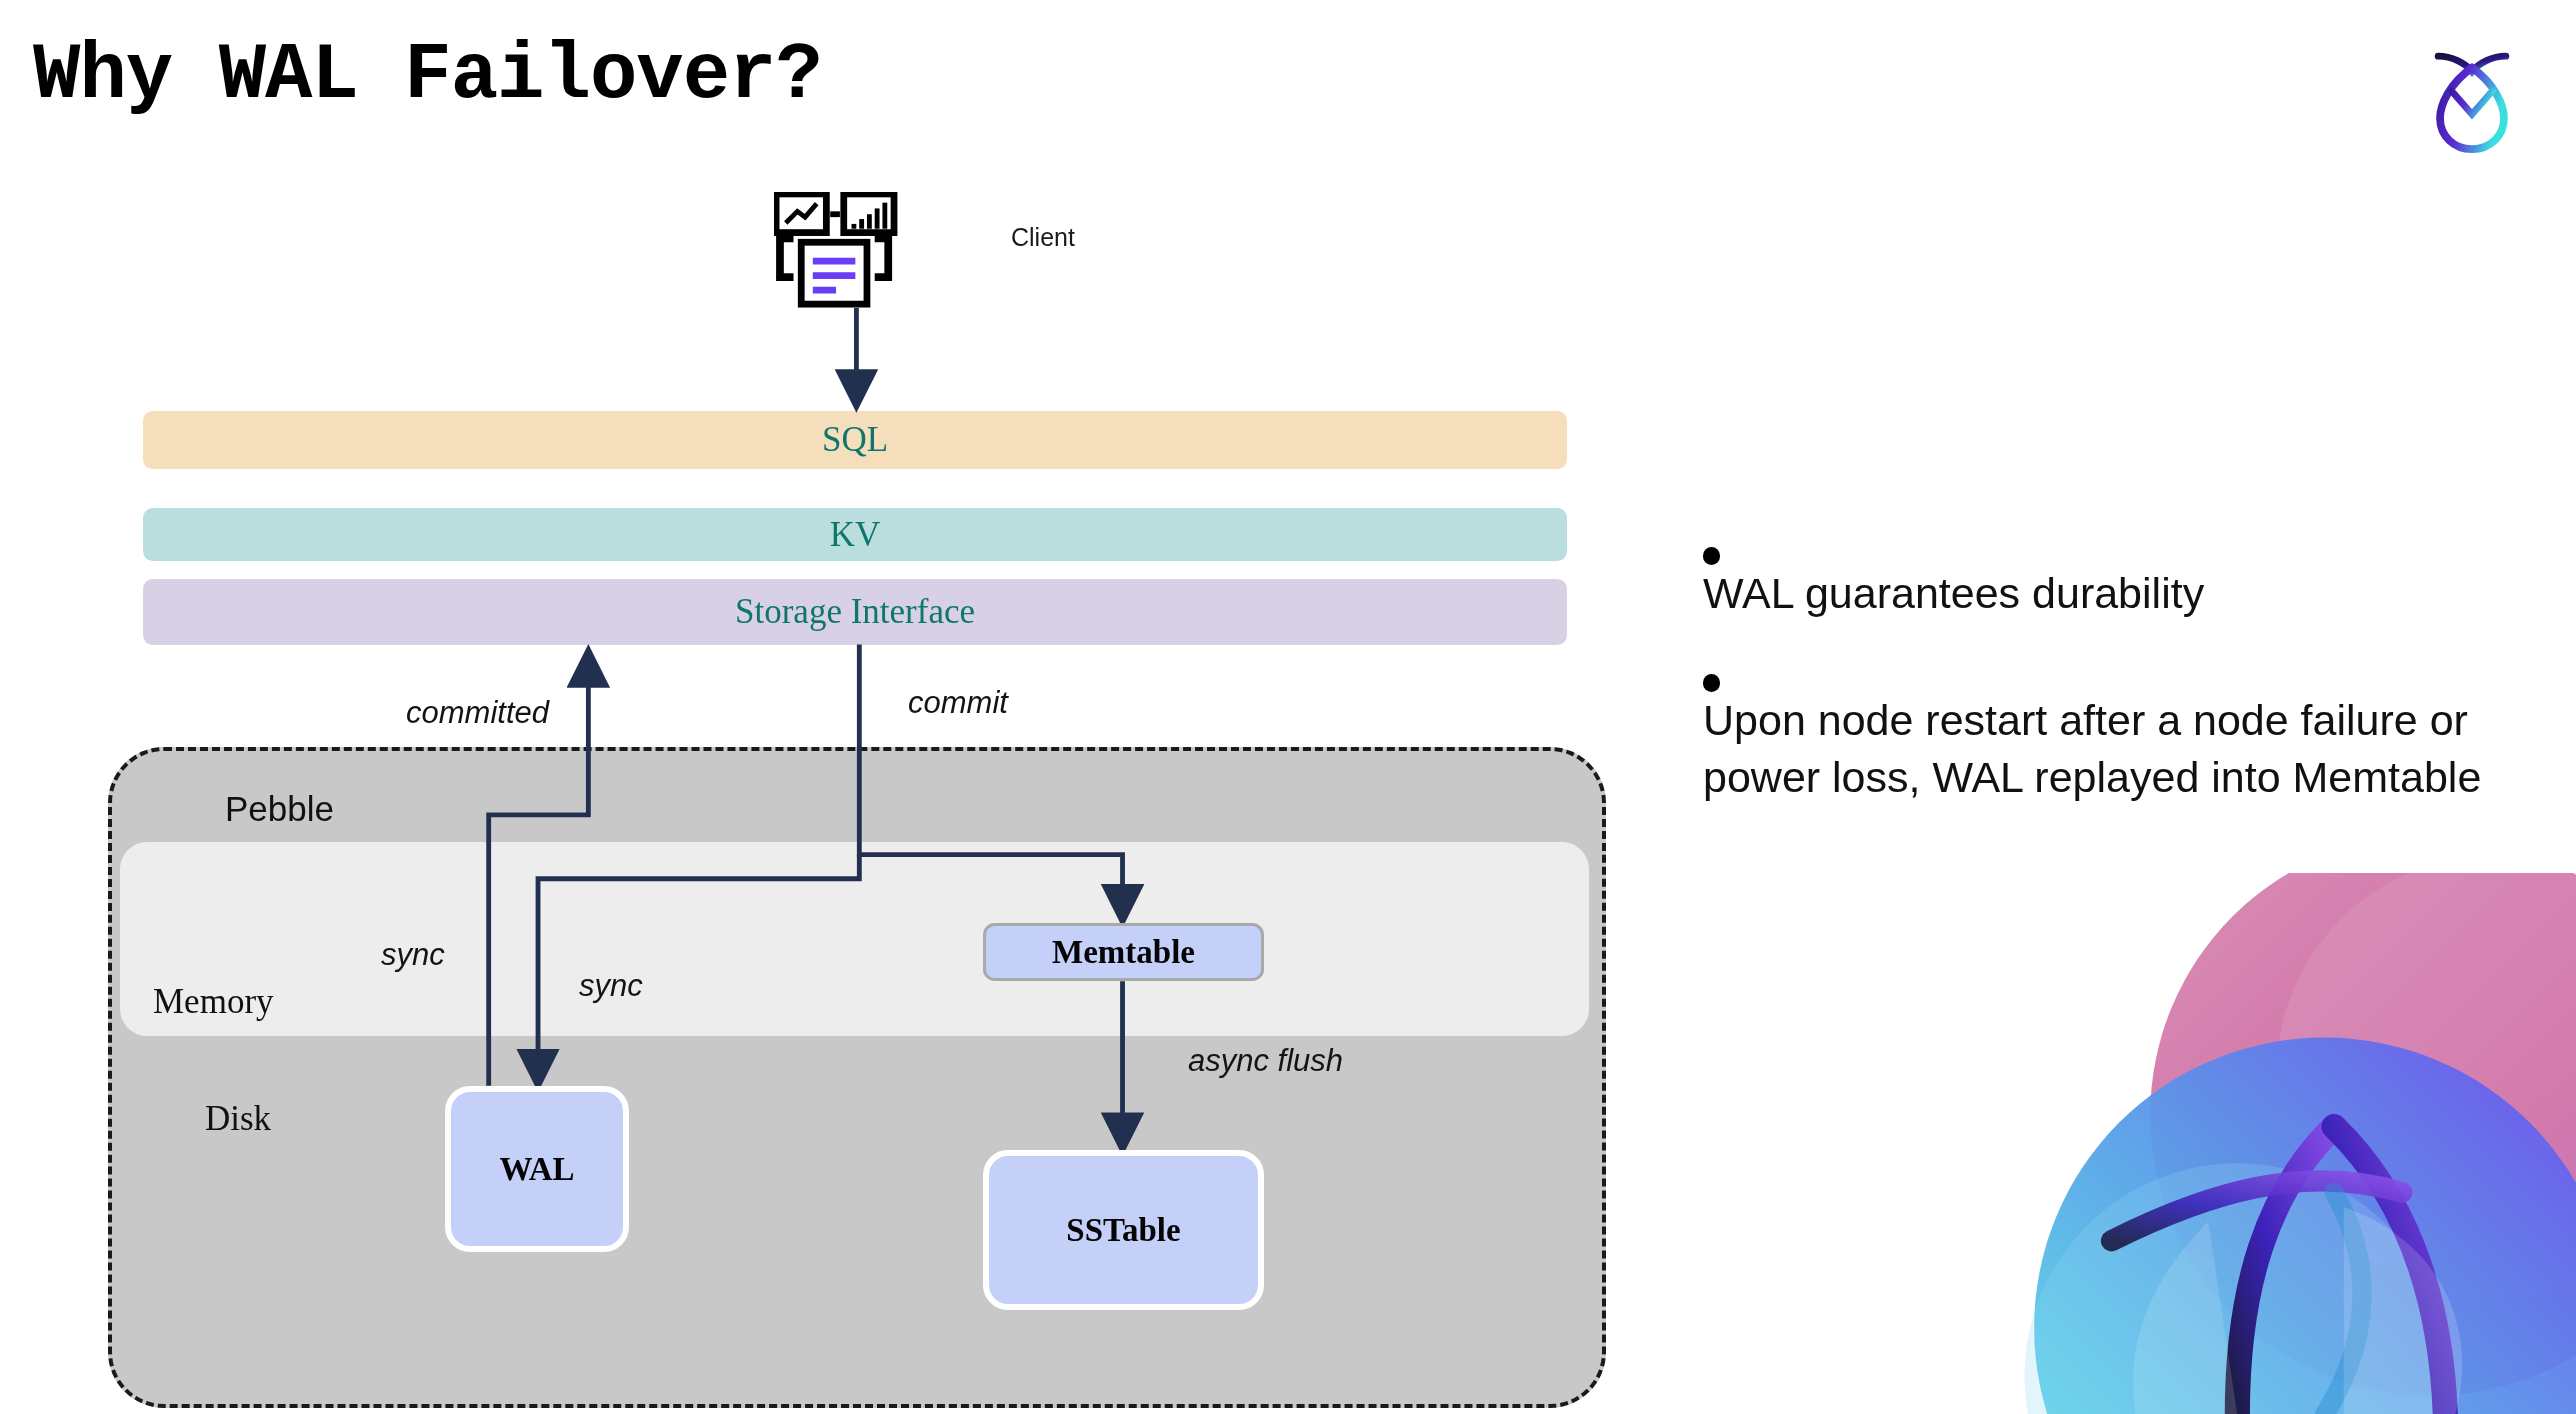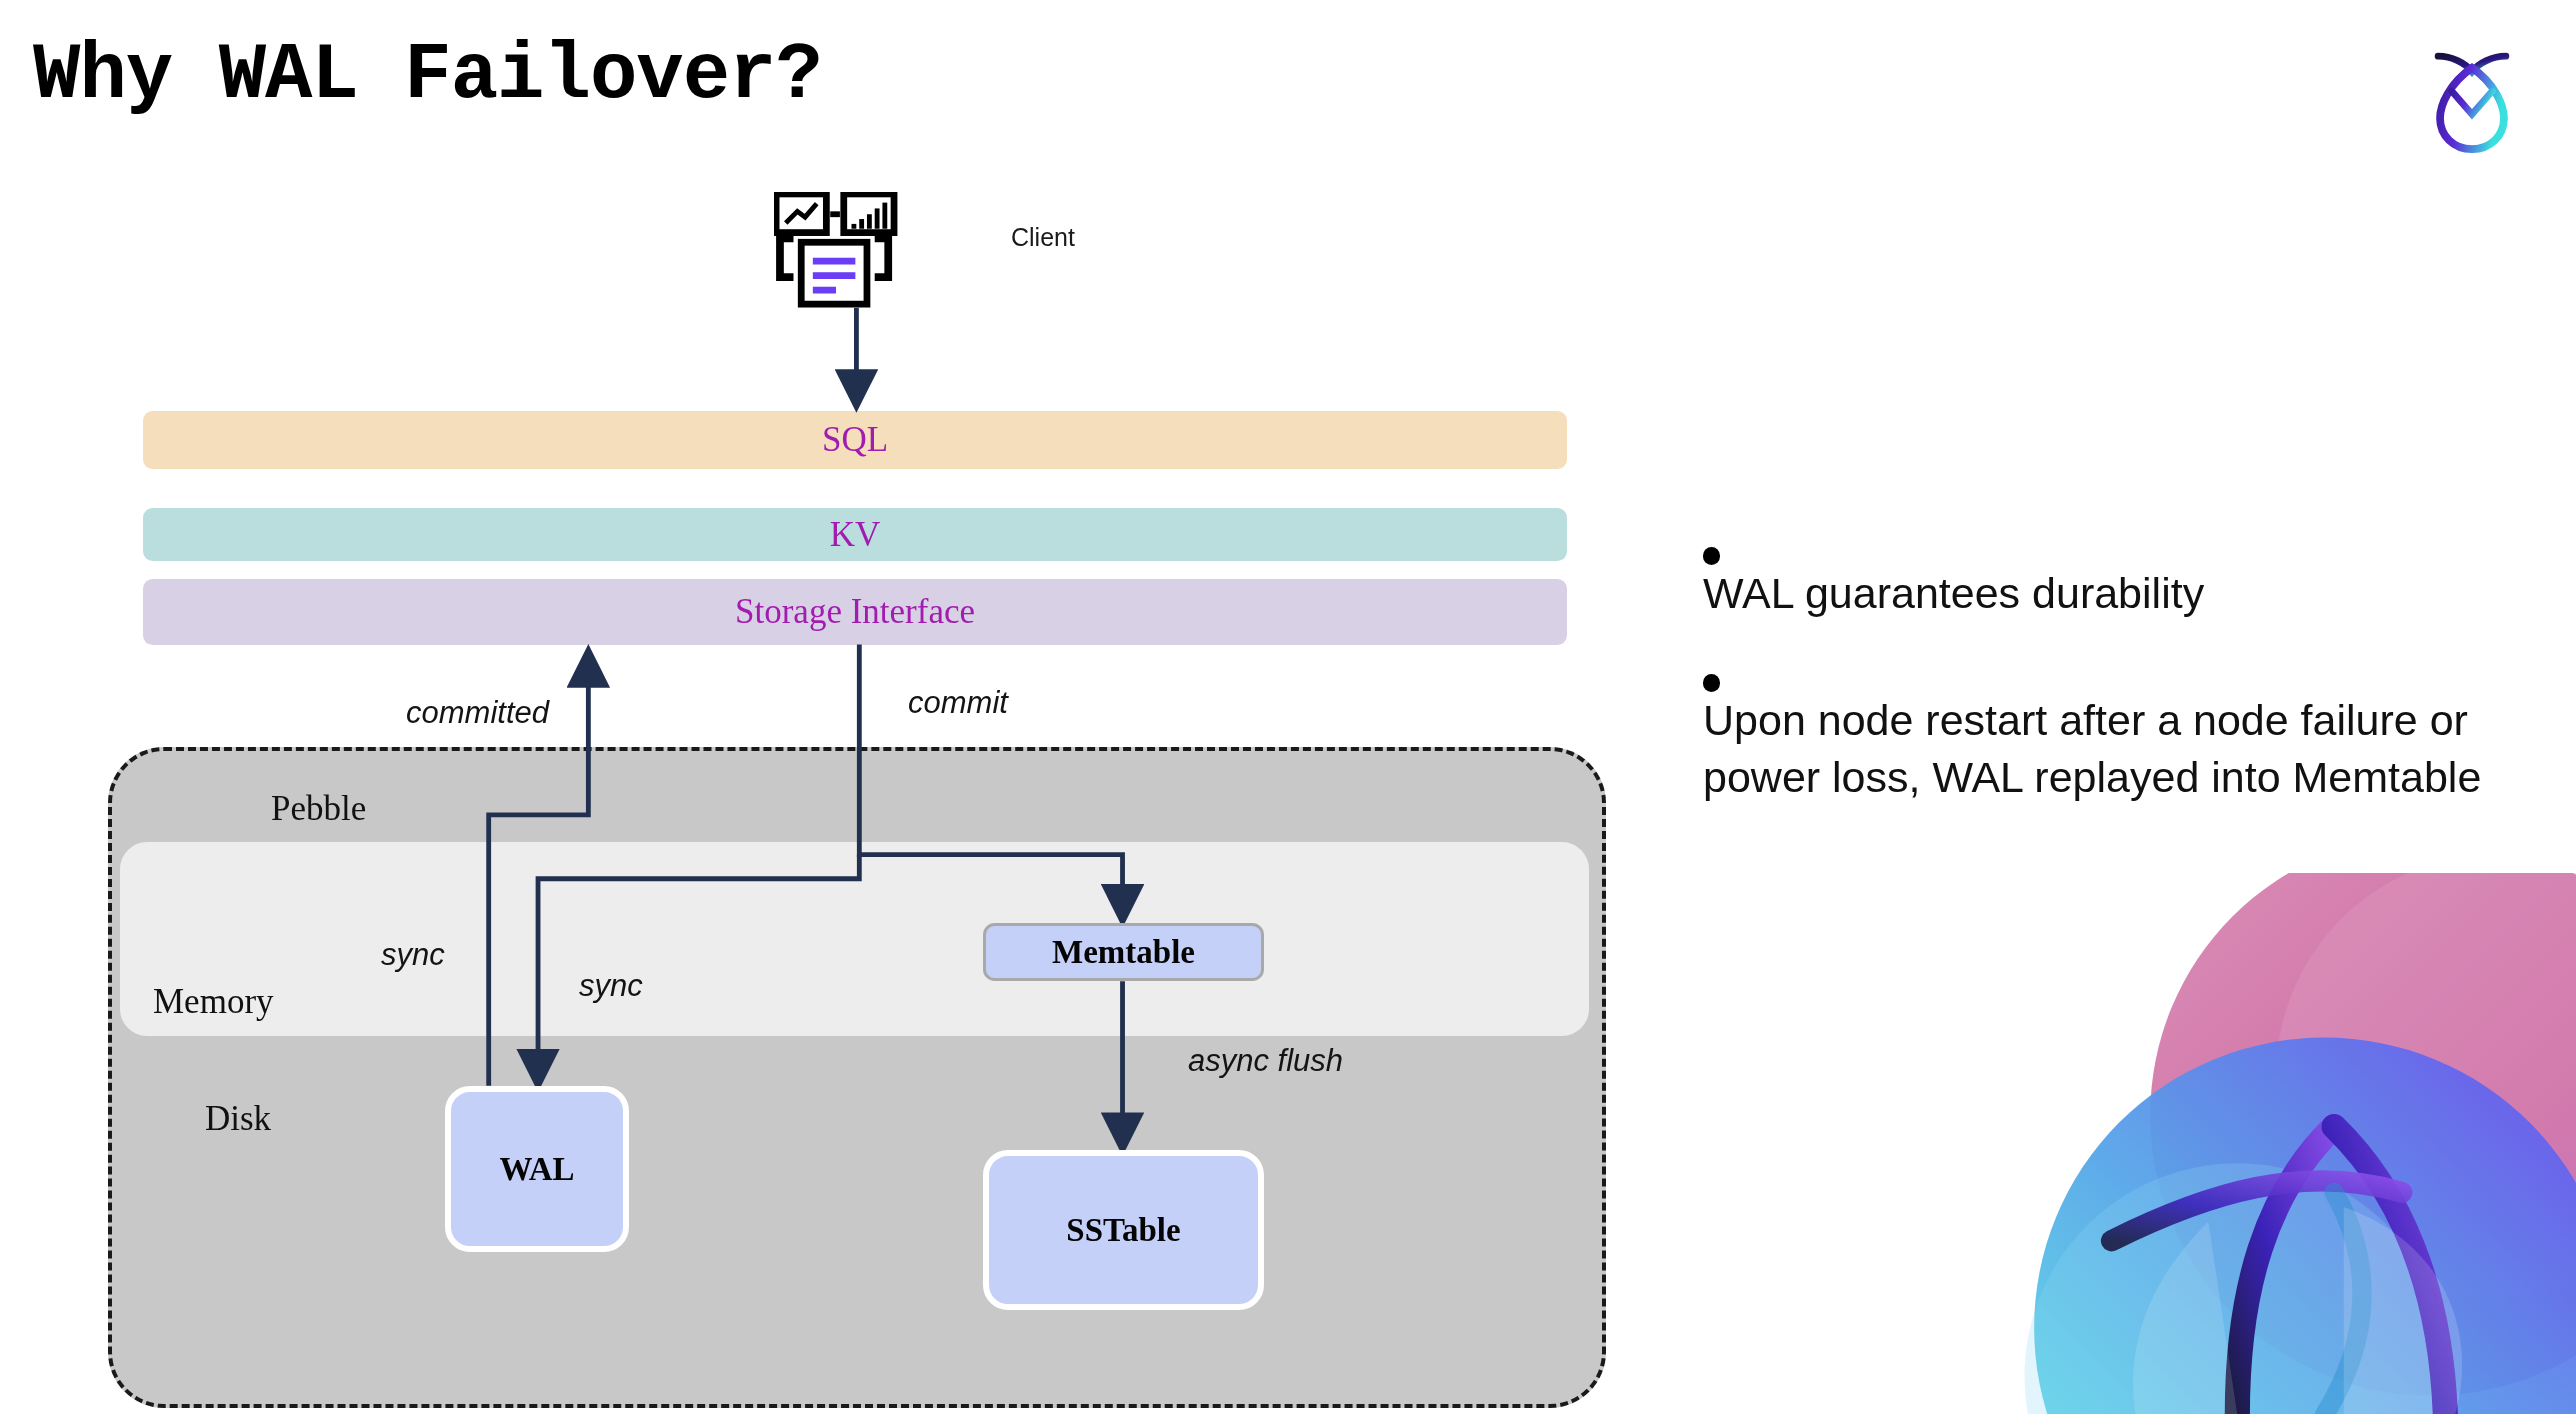--- a/index.html
+++ b/index.html
@@ -69,21 +69,21 @@
   .layer-bar {
     position: absolute;
     left: 143px;
     width: 1424px;
     border-radius: 9.7px;
     display: flex;
     align-items: center;
     justify-content: center;
     font-family: "Liberation Serif", serif;
     font-size: 35px;
-    color: #a21caf;
+    color: #0f766e;
   }
   #bar-sql { top: 411px;  height: 58px; background: #F5DEBC; }
   #bar-kv  { top: 508px;  height: 53px; background: #BADEDD; }
   #bar-si  { top: 579px;  height: 66px; background: #D8D1E6; }
 
   
   #pebble-container {
     position: absolute;
     left: 108px;
     top: 747px;
@@ -91,24 +91,23 @@
     height: 661px;
     border: 4.8px dashed #1a1a1a;
     border-radius: 56px;
     background: #C8C8C8;
     box-sizing: border-box;
   }
   #pebble-label {
     position: absolute;
     left: 225px;
     top: 789px;
-    font-family: Liberation Serif, serif;
+    font-family: Liberation Sans, sans-serif;
     font-size: 35px;
     color: #111111;
-    margin-left: 46px;
   }
 
   
   #memory-region {
     position: absolute;
     left: 120px;
     top: 842px;
     width: 1469px;
     height: 194px;
     background: #EDEDED;

